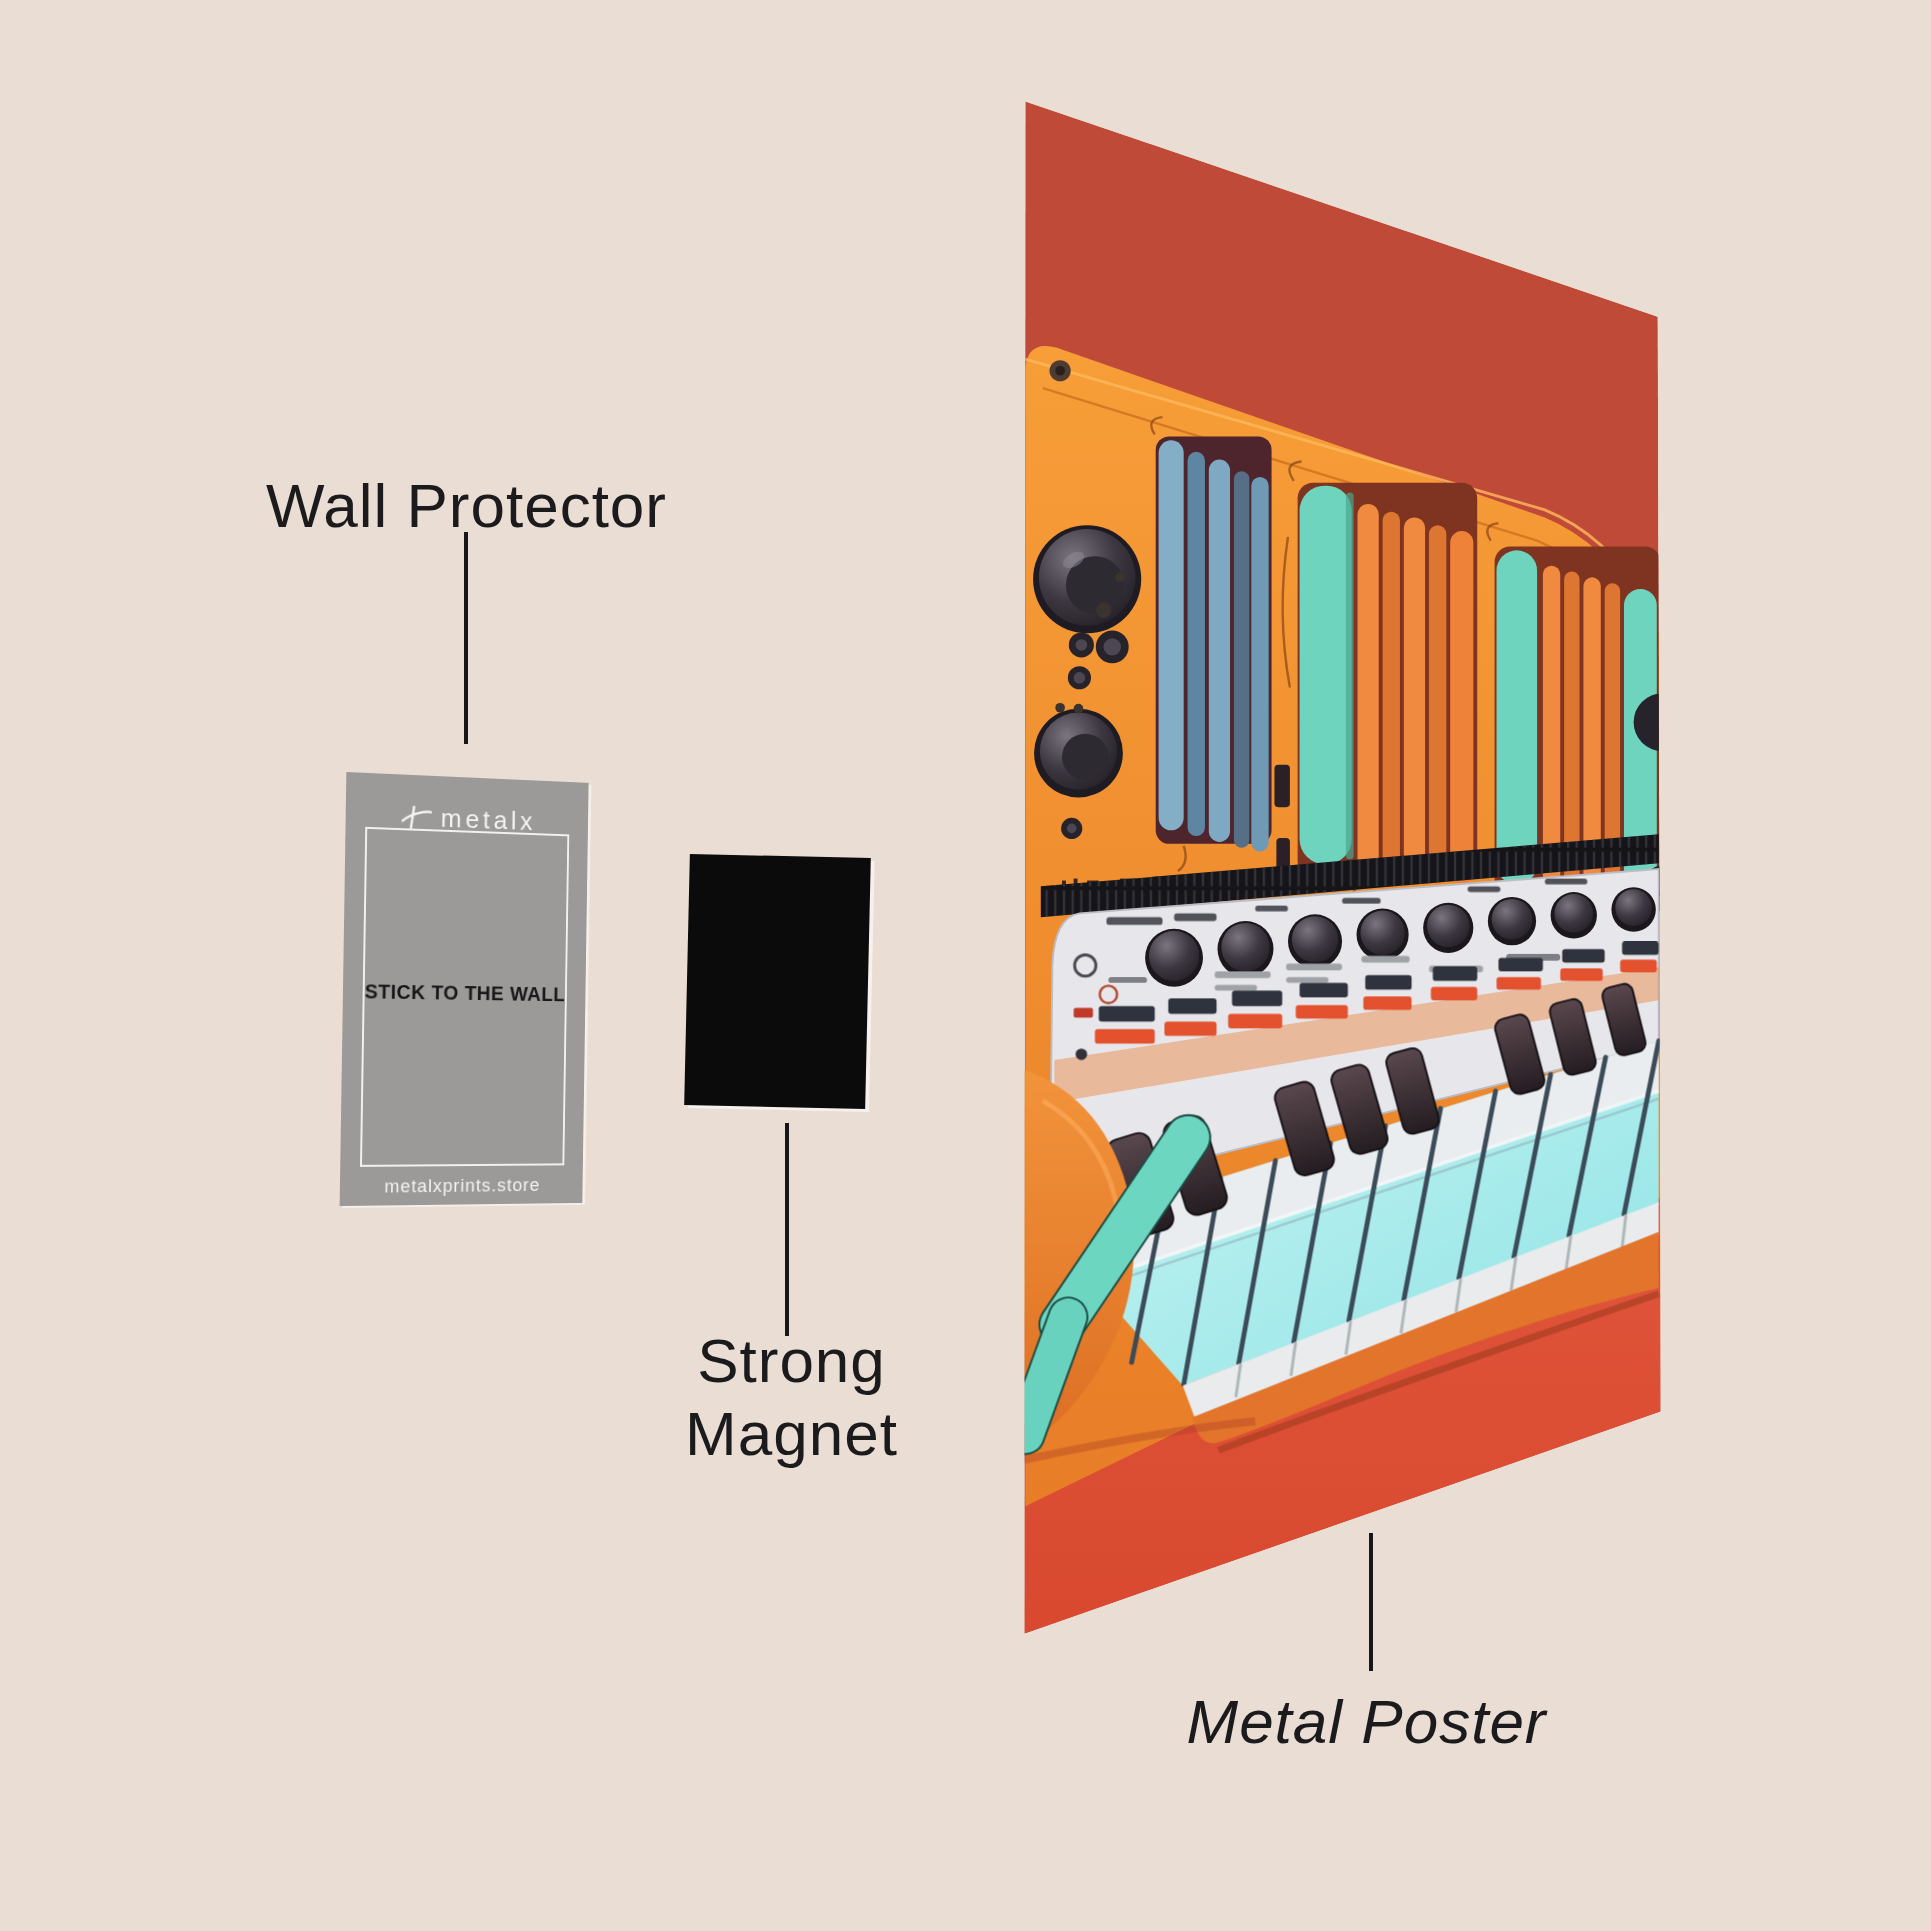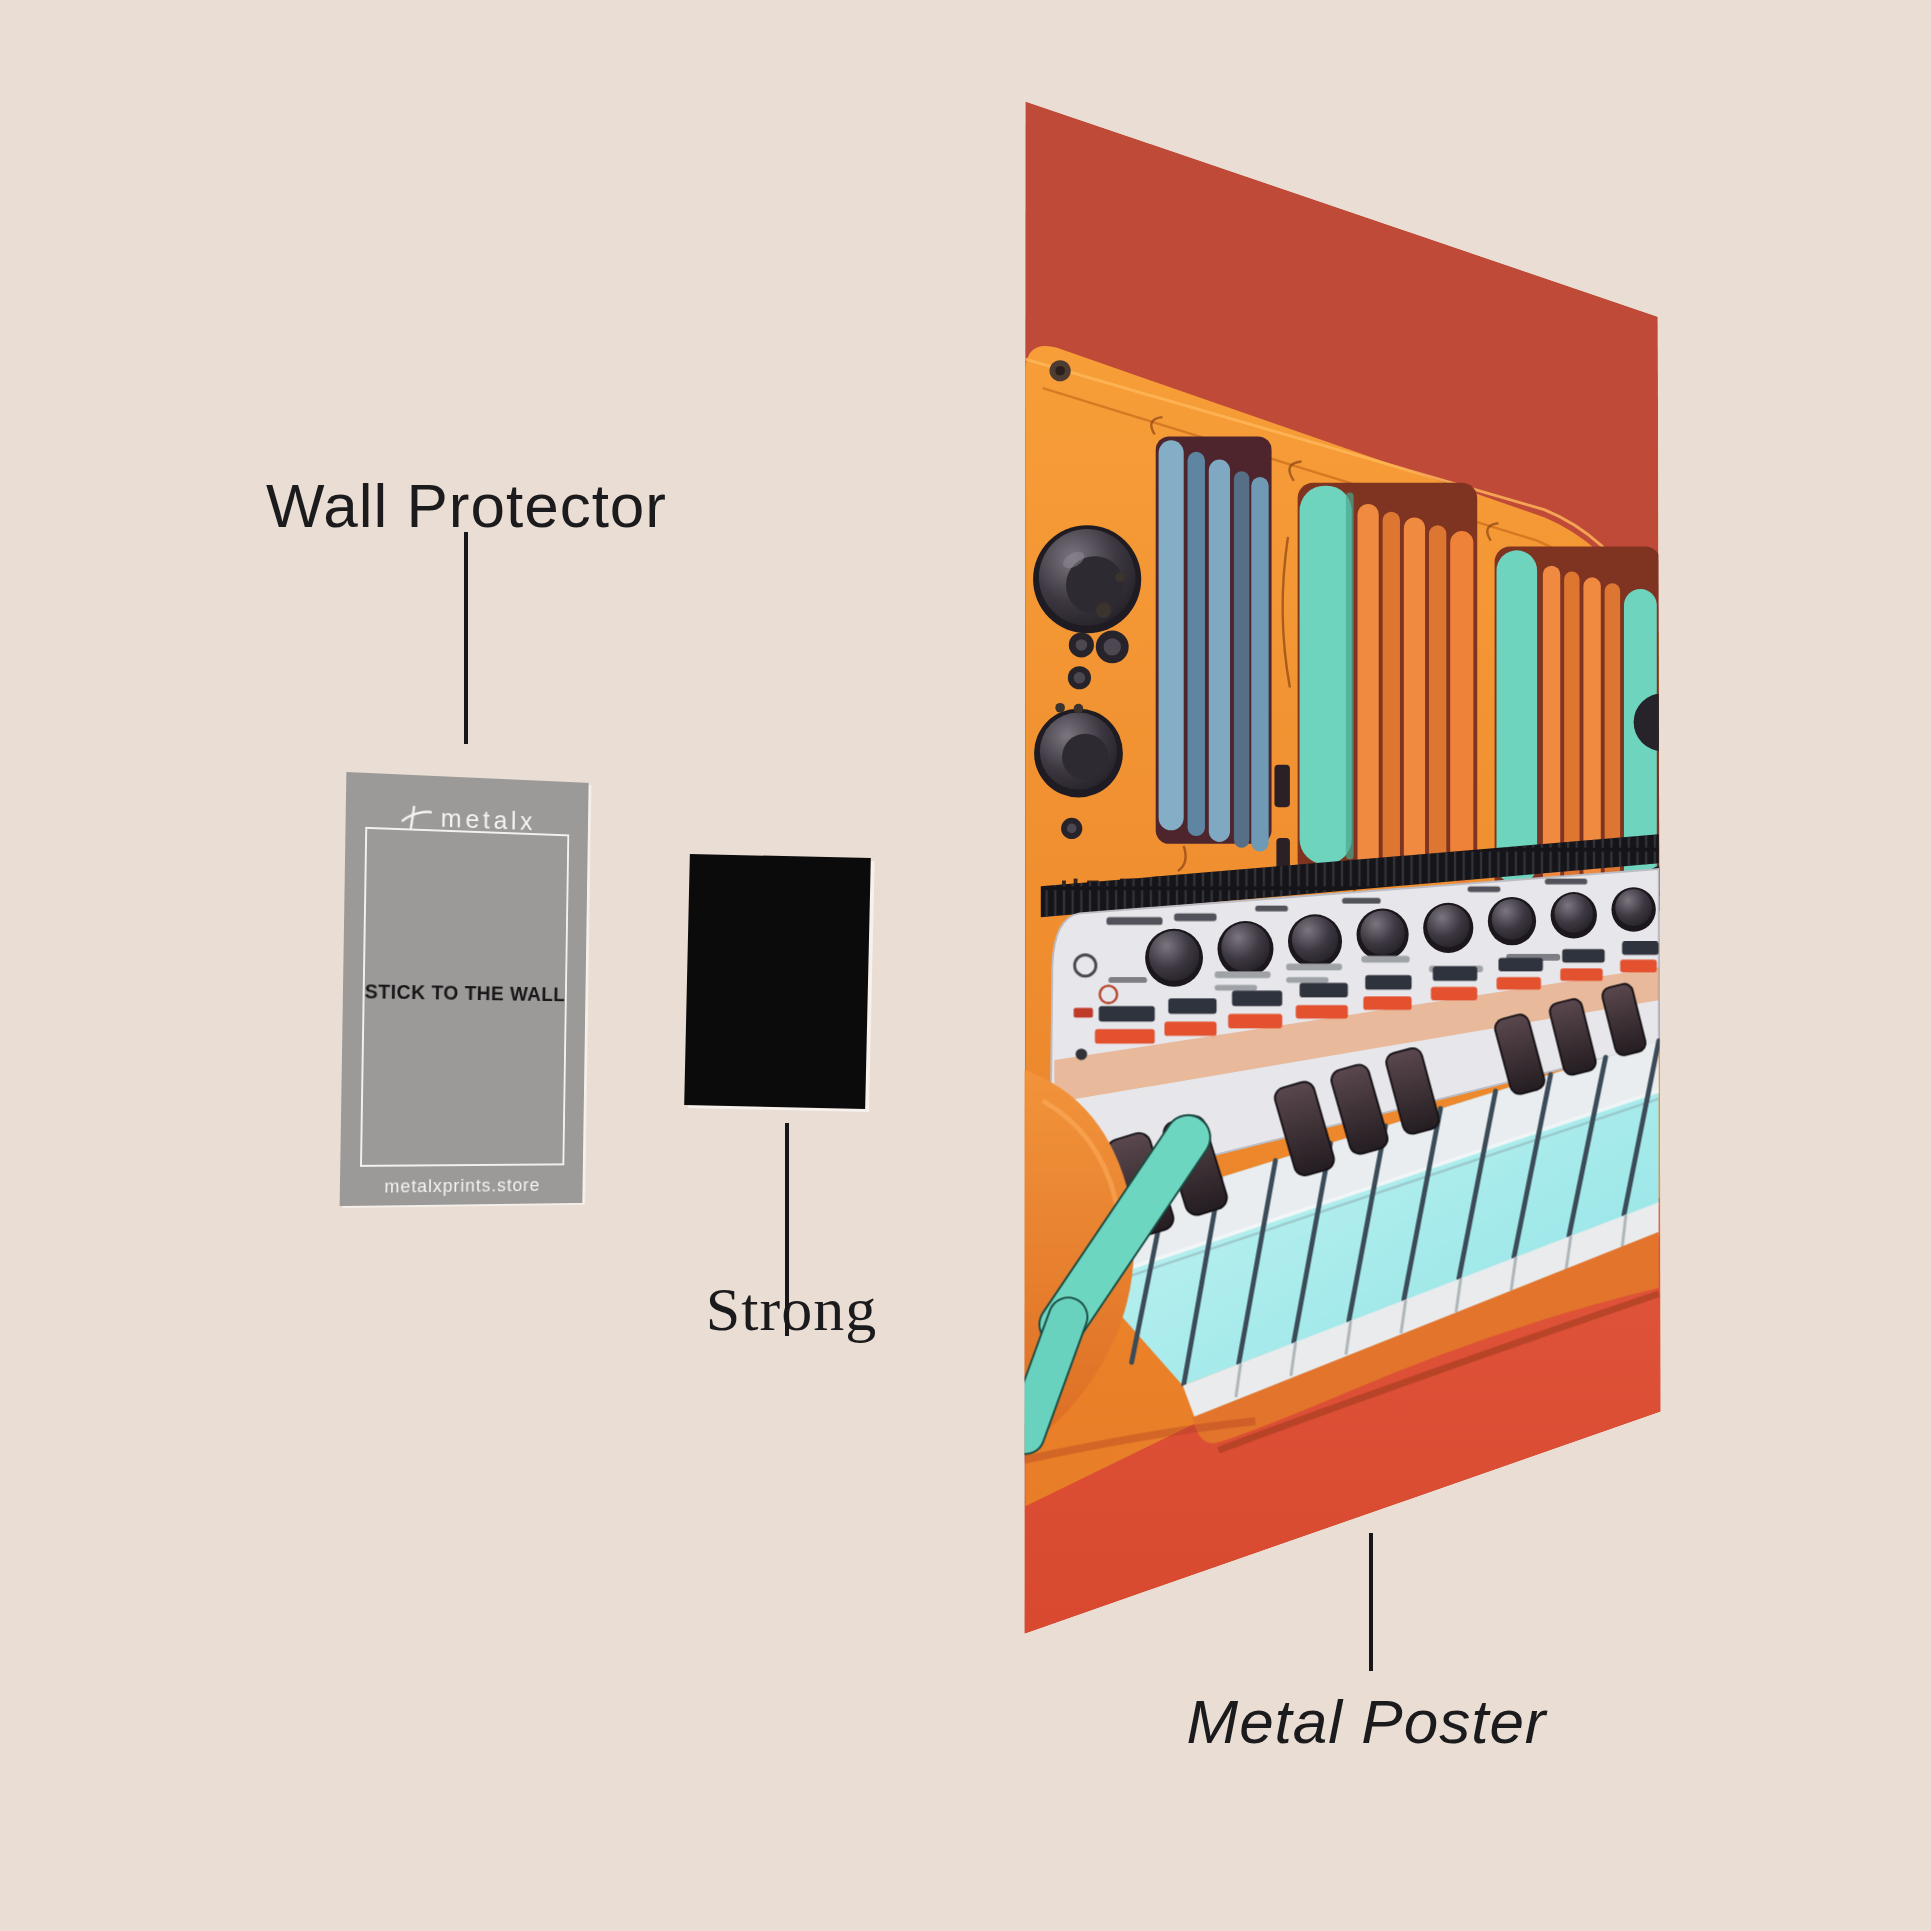--- a/index.html
+++ b/index.html
@@ -29,22 +29,23 @@
   .poster-svg{position:absolute;left:0;top:0;}
 </style>
 </head>
 <body>
 
 <div class="stage">
 
   <div class="label" style="left:177px;top:469px;width:579px;">Wall Protector</div>
   <div class="leader" style="left:464px;top:532px;height:212px;"></div>
 
-  <div class="label" style="left:502px;top:1273px;width:579px;font-family:Liberation Serif, serif;">
+  <div class="label" style="left:502px;top:1324px;width:579px;">
     <div>Strong</div>
+    <div>Magnet</div>
   </div>
   <div class="leader" style="left:785px;top:1123px;height:213px;"></div>
 
   <div class="label" style="left:1077px;top:1685px;width:579px;font-style:italic;">Metal Poster</div>
   <div class="leader" style="left:1369px;top:1533px;height:138px;"></div>
 
   <div class="card">
     <div class="logo-row">
       <svg width="33" height="25" viewBox="0 0 34 26">
         <path d="M2,17 C10,10 24,6 32,7" stroke="#F5F3F1" stroke-width="2.6" fill="none" stroke-linecap="round"></path>

